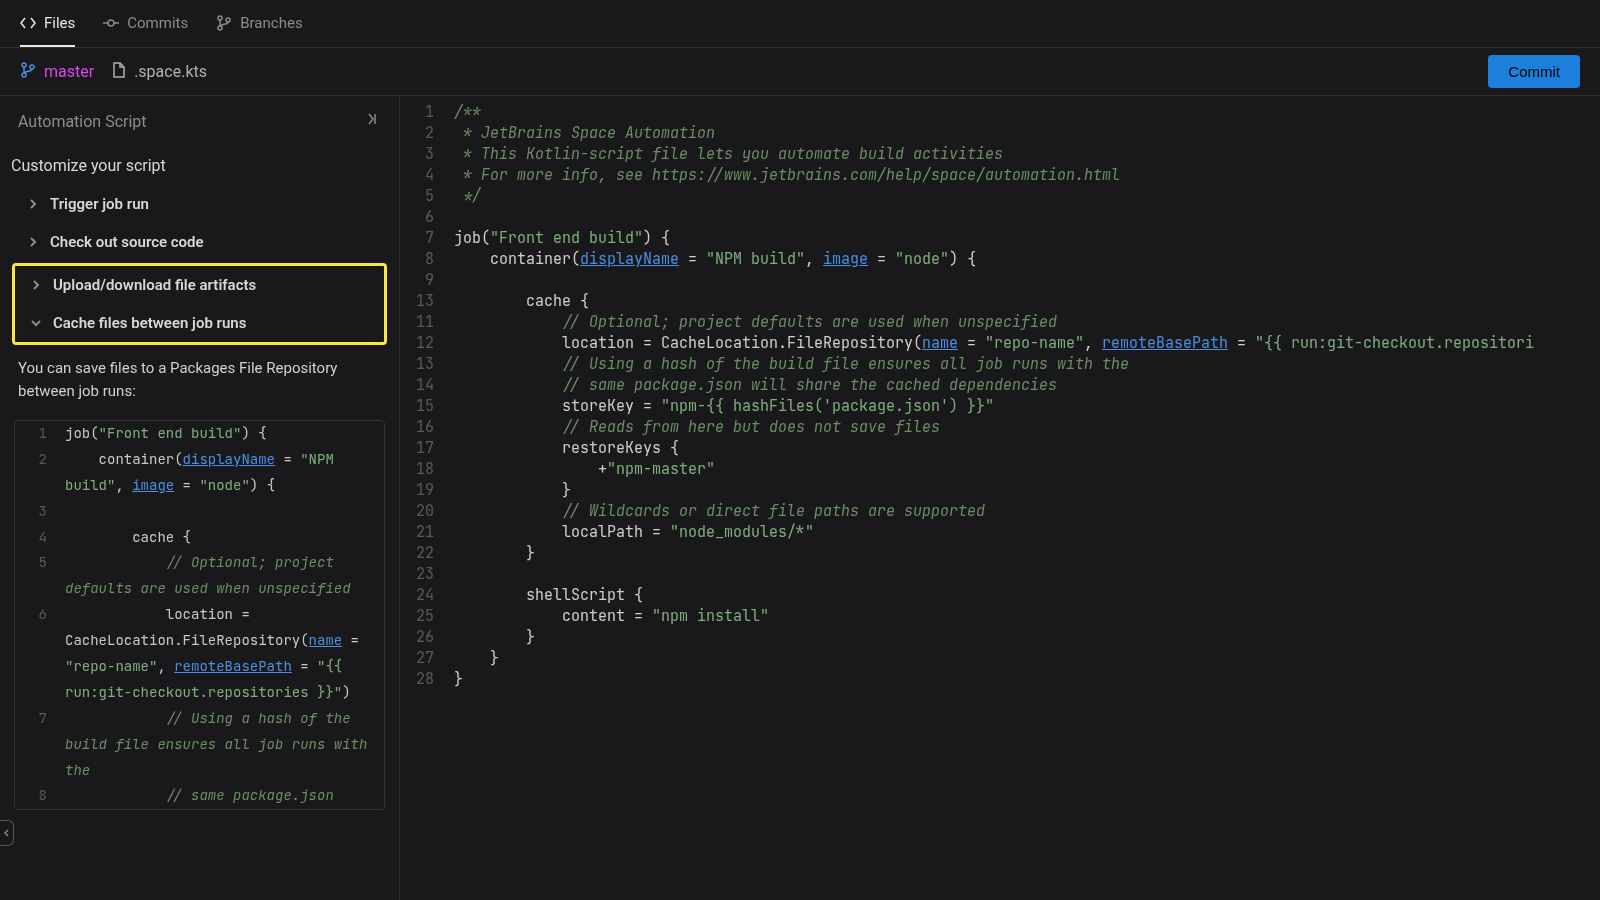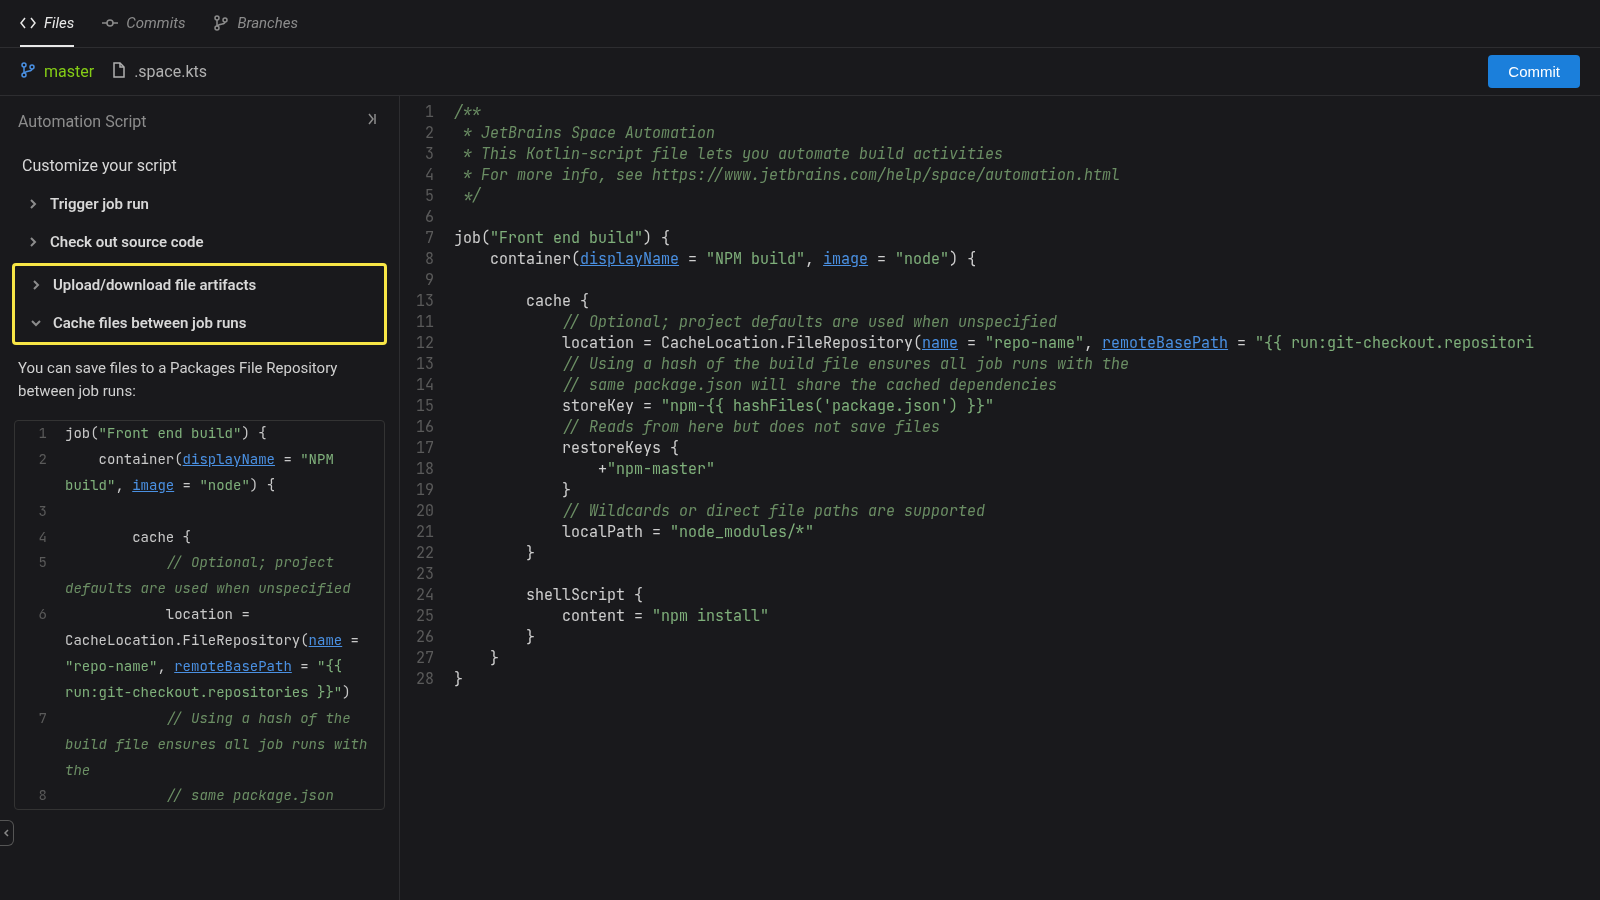--- a/index.html
+++ b/index.html
@@ -14,21 +14,20 @@
 }
 
 
 .top-tabs {
   display: flex;
   align-items: center;
   padding: 0 20px;
   border-bottom: 1px solid #2d2d30;
   height: 48px;
   gap: 28px;
-  font-style: italic;
 }
 .top-tab {
   display: flex;
   align-items: center;
   gap: 8px;
   color: #8c8c8c;
   font-size: 15px;
   cursor: pointer;
   height: 100%;
   border-bottom: 2px solid transparent;
@@ -42,25 +41,25 @@
 
 .breadcrumb-row {
   display: flex;
   align-items: center;
   padding: 0 20px;
   height: 48px;
   border-bottom: 1px solid #2d2d30;
   justify-content: space-between;
 }
 .breadcrumb-left { display: flex; align-items: center; gap: 18px; }
-.branch { display: flex; align-items: center; gap: 8px; color: #84cc16; font-size: 16px; cursor: pointer; }
+.branch { display: flex; align-items: center; gap: 8px; color: #d946ef; font-size: 16px; cursor: pointer; }
 .filename { display: flex; align-items: flex-start; gap: 8px; color: #b0b0b0; font-size: 16px; }
 .commit-btn {
   background: #1b7fdb;
-  color: #ffffff;
+  color: #000000;
   border: none;
   padding: 8px 20px;
   border-radius: 4px;
   font-size: 15px;
   cursor: pointer;
   margin-left: 15px;
 }
 
 
 .main {
@@ -79,21 +78,21 @@
   display: flex;
   justify-content: space-between;
   align-items: center;
   padding: 14px 18px;
   color: #8c8c8c;
   font-size: 16px;
 }
 .collapse-icon { color: #8c8c8c; cursor: pointer; }
 
 .side-subtitle {
-  padding: 10px 22px;
+  padding: 10px 11px;
   color: #d8d8d8;
   font-size: 16px;
 }
 
 .expand-item {
   display: flex;
   align-items: center;
   gap: 12px;
   padding: 10px 18px 10px 28px;
   color: #d8d8d8;

